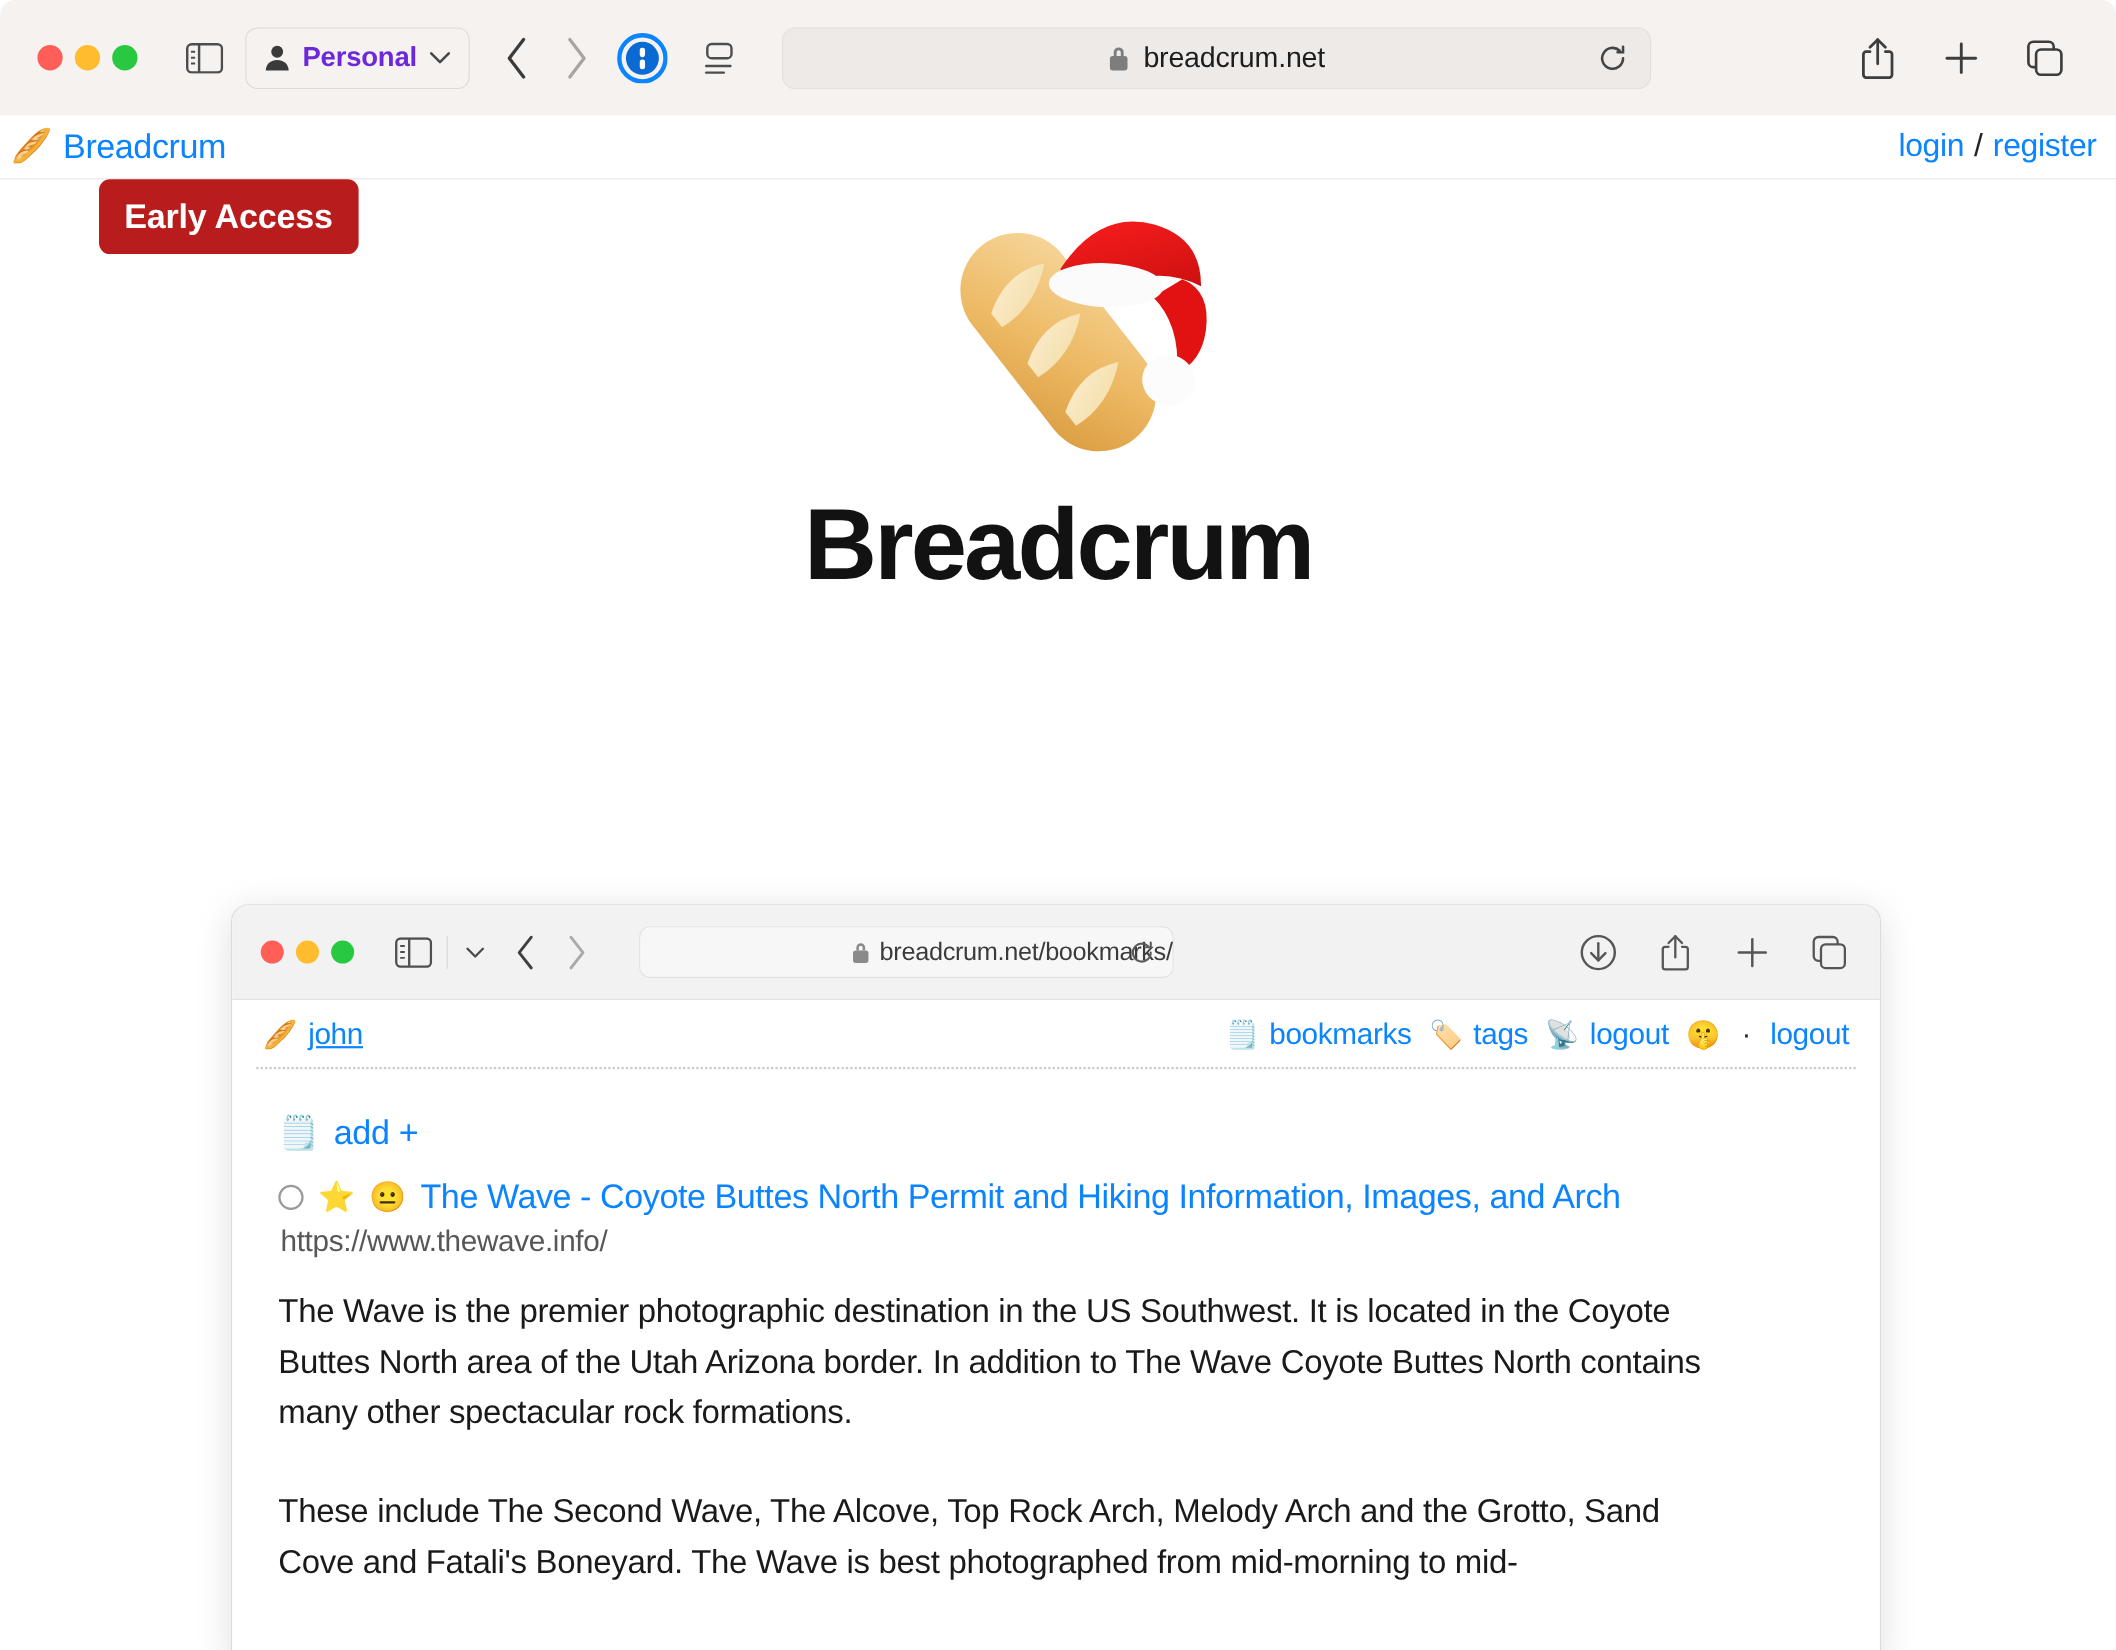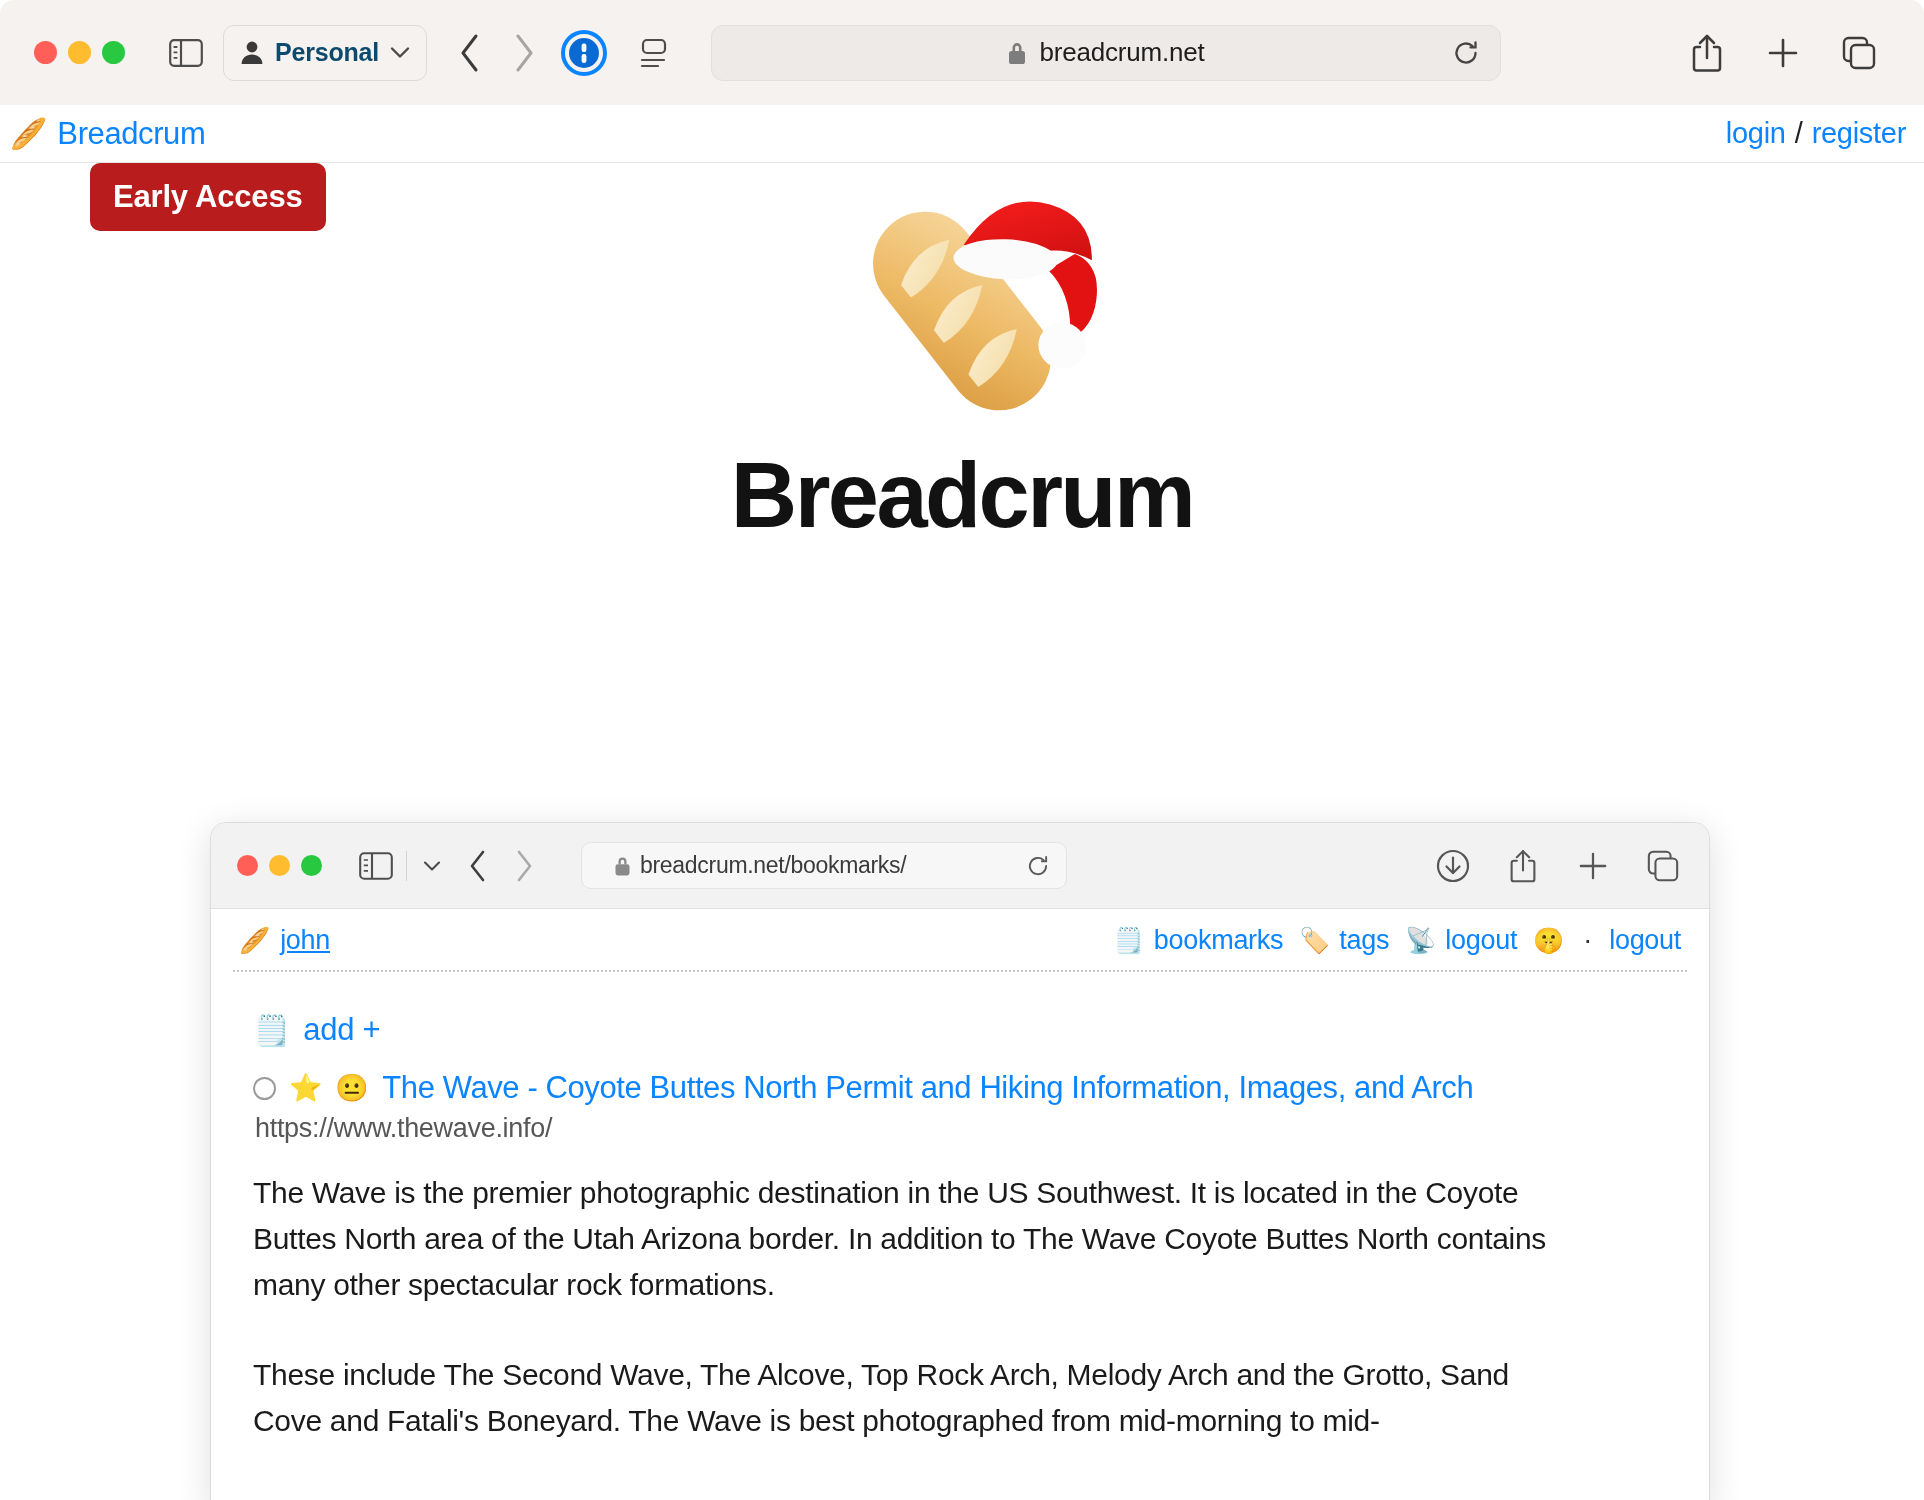--- a/index.html
+++ b/index.html
@@ -47,21 +47,21 @@
   .profile-pill {
     display: flex; align-items: center; gap: 11px;
     border: 1px solid #dedad7;
     border-radius: 11px;
     height: 56px;
     padding: 0 16px;
     background: #f6f2ef;
     margin-right: 16px;
   }
   .profile-pill .pname {
-    font-size: 25px; font-weight: bold; color: #0c4a6e;
+    font-size: 25px; font-weight: bold; color: #6d28d9;
     letter-spacing: -0.2px;
   }
 
   .nav-arrow { width: 54px; height: 54px; }
   .nav-arrow.fwd { opacity: 0.42; }
 
   .onepw { width: 54px; height: 54px; margin: 0 10px 0 6px; }
 
   .reader-btn {
     width: 64px; height: 54px; border-radius: 9px;
@@ -177,21 +177,21 @@
   .inner-nav-arrow.fwd { opacity: 0.4; }
 
   .inner-url {
     width: 486px;
     height: 47px;
     margin-left: 34px;
     background: #f7f7f7;
     border: 1px solid #e3e3e3;
     border-radius: 10px;
     position: relative;
-    display: flex; align-items: center; justify-content: flex-start; padding-left: 32px;
+    display: flex; align-items: center; justify-content: flex-end;
   }
   .inner-url .u-wrap { display:flex; align-items:center; gap: 9px; }
   .inner-url .u-text { font-size: 23px; color: #3b3b3b; letter-spacing: -0.3px; }
   .inner-url .u-reload { position: absolute; right: 16px; color: #626262; }
 
   .inner-right { margin-left: auto; display: flex; align-items: center; gap: 30px; }
   .inner-right .tb-icon { width: 40px; height: 40px; color: #565656; }
 
   .inner-page { padding: 0; }
 

